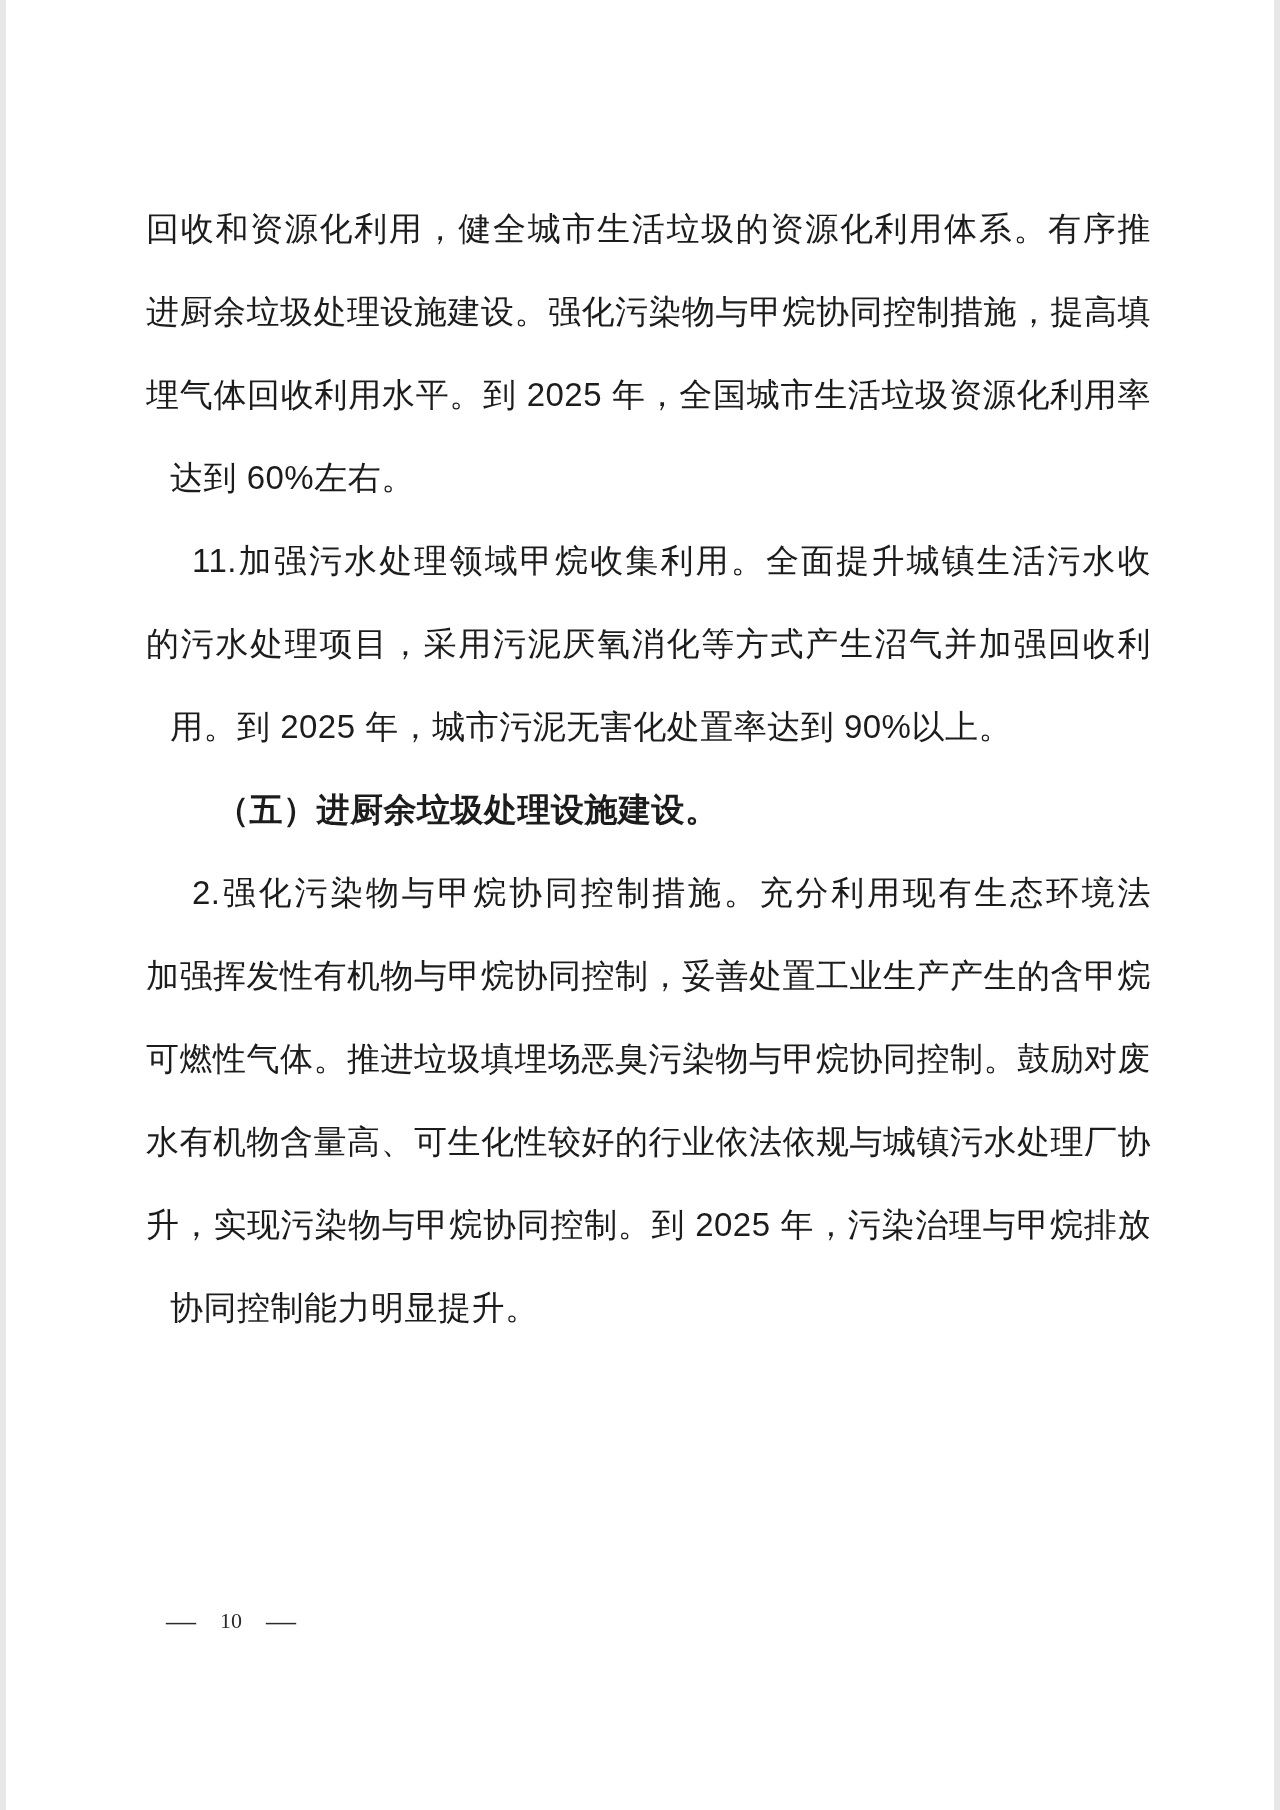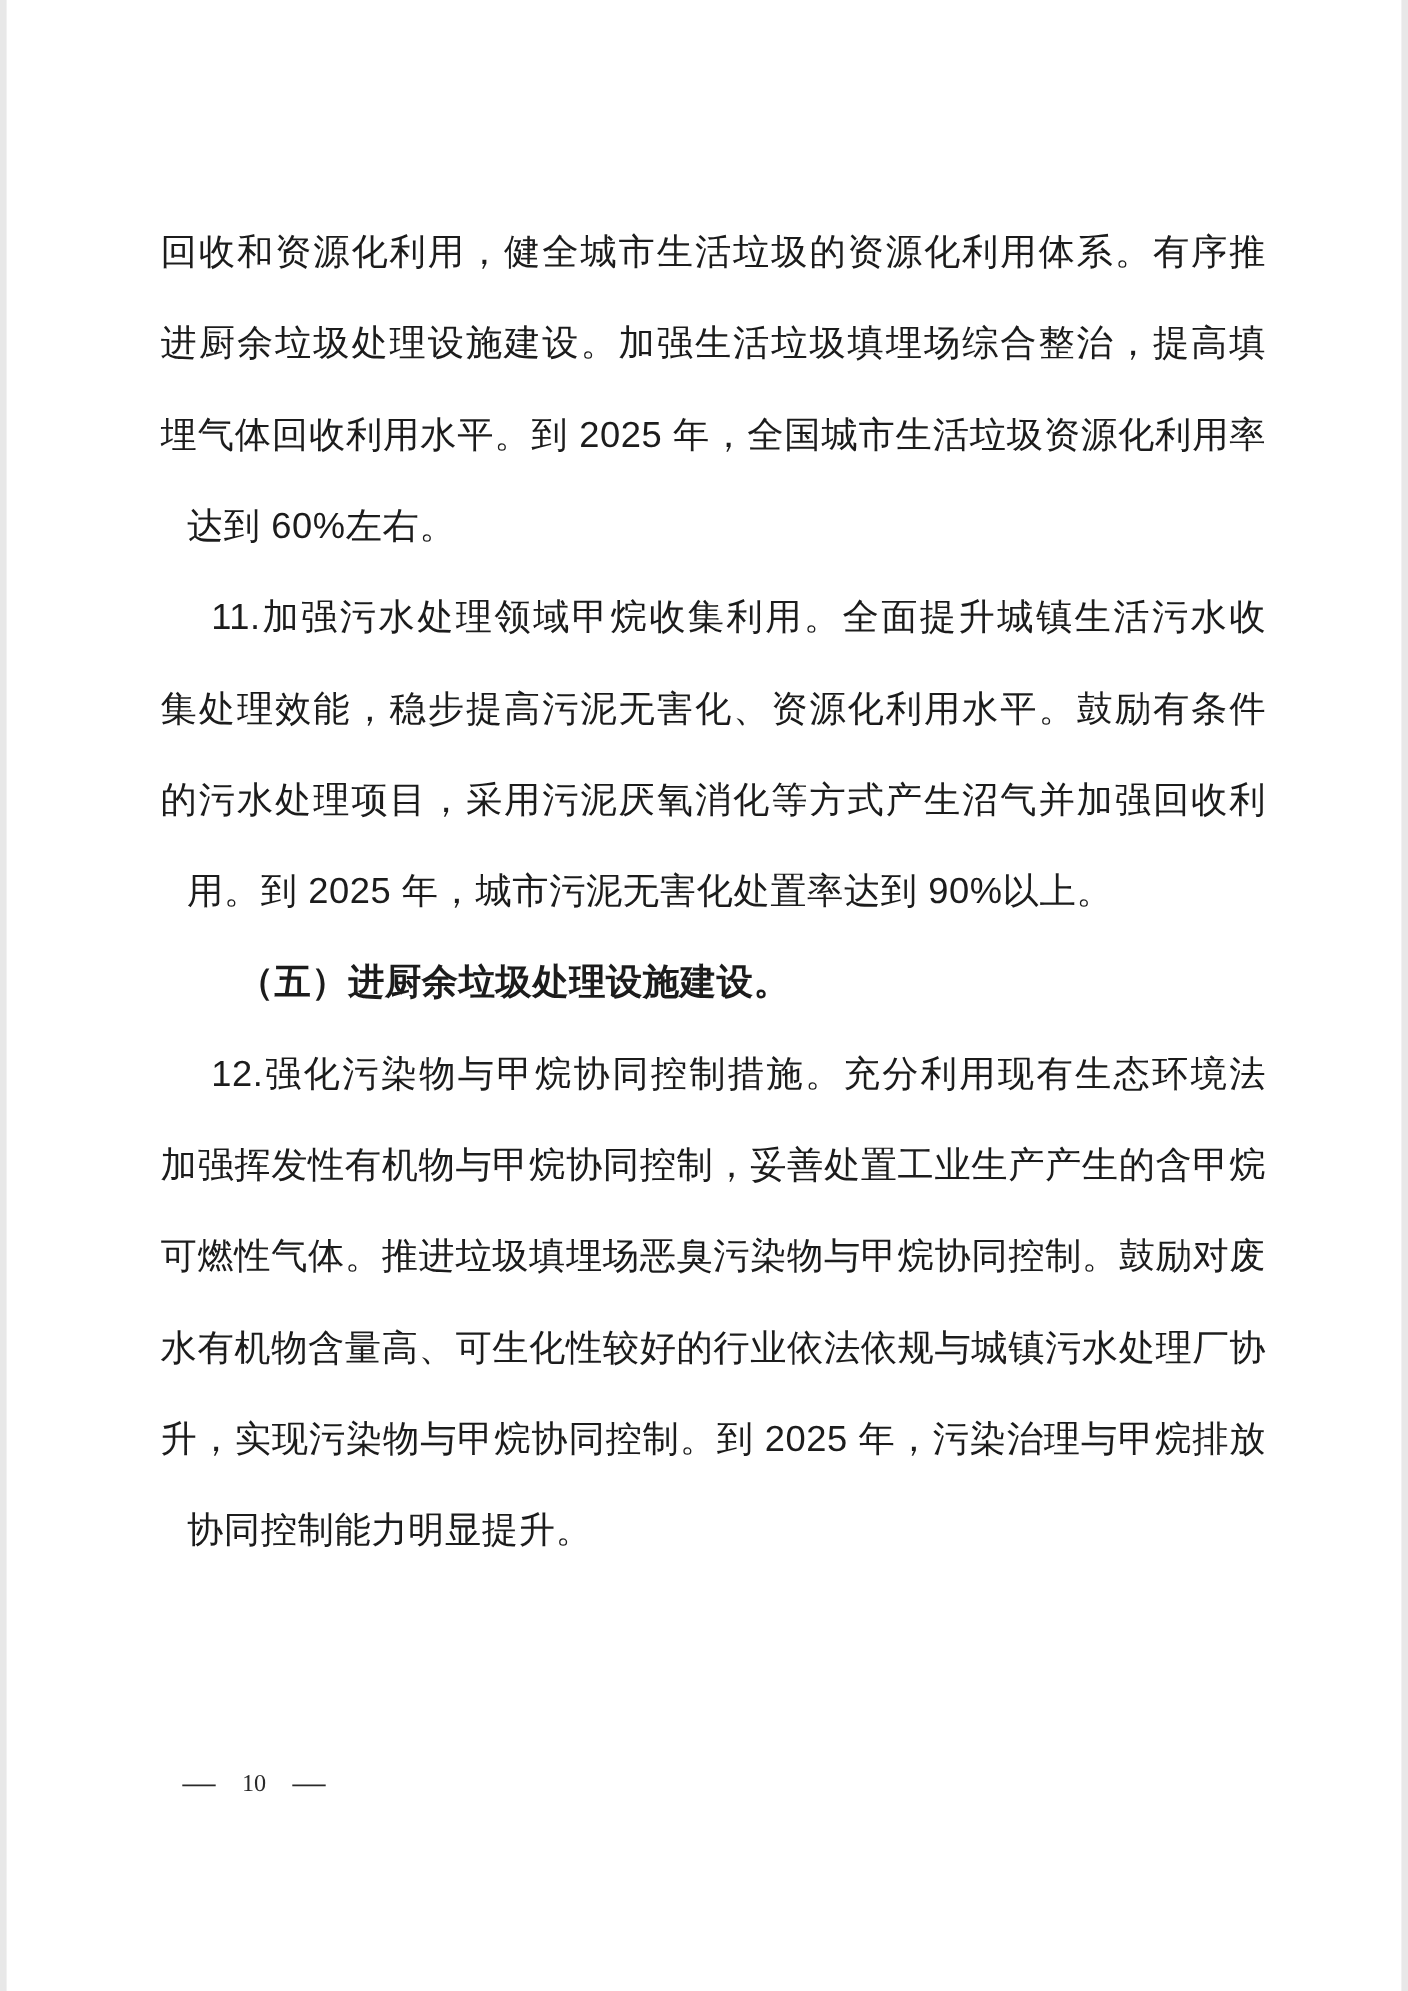--- a/index.html
+++ b/index.html
@@ -62,29 +62,28 @@
     line-height: 50px;
     margin: 0 24px;
   }
 </style>
 </head>
 <body>
 
 <div class="page">
   <div class="content">
     <div class="line">回收和资源化利用，健全城市生活垃圾的资源化利用体系。有序推</div>
-    <div class="line">进厨余垃圾处理设施建设。加强生活垃圾填埋场综合整治，提高填</div>
+    <div class="line">进厨余垃圾处理设施建设。强化污染物与甲烷协同控制措施，提高填</div>
     <div class="line">埋气体回收利用水平。到 2025 年，全国城市生活垃圾资源化利用率</div>
     <div class="line short">达到 60%左右。</div>
     <div class="line indent">11.加强污水处理领域甲烷收集利用。全面提升城镇生活污水收</div>
-    <div class="line">集处理效能，稳步提高污泥无害化、资源化利用水平。鼓励有条件</div>
     <div class="line">的污水处理项目，采用污泥厌氧消化等方式产生沼气并加强回收利</div>
     <div class="line short">用。到 2025 年，城市污泥无害化处置率达到 90%以上。</div>
     <div class="line indent bold short">（五）进厨余垃圾处理设施建设。</div>
-    <div class="line indent">12.强化污染物与甲烷协同控制措施。充分利用现有生态环境法</div>
+    <div class="line indent">2.强化污染物与甲烷协同控制措施。充分利用现有生态环境法</div>
     <div class="line">加强挥发性有机物与甲烷协同控制，妥善处置工业生产产生的含甲烷</div>
     <div class="line">可燃性气体。推进垃圾填埋场恶臭污染物与甲烷协同控制。鼓励对废</div>
     <div class="line">水有机物含量高、可生化性较好的行业依法依规与城镇污水处理厂协</div>
     <div class="line">升，实现污染物与甲烷协同控制。到 2025 年，污染治理与甲烷排放</div>
     <div class="line short">协同控制能力明显提升。</div>
   </div>
 
   <div class="footer">
     <span class="dash">—</span>
     <span class="page-num">10</span>

